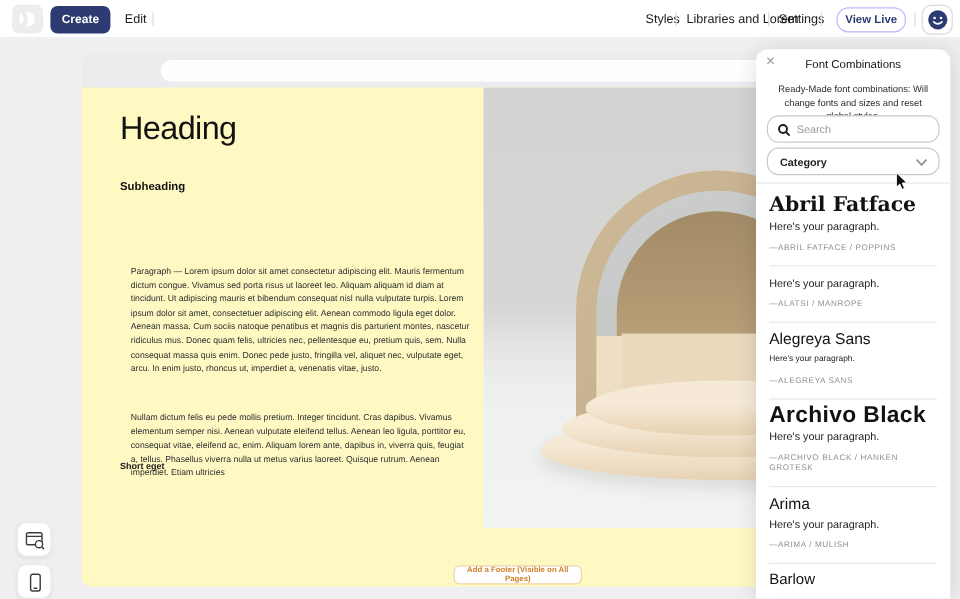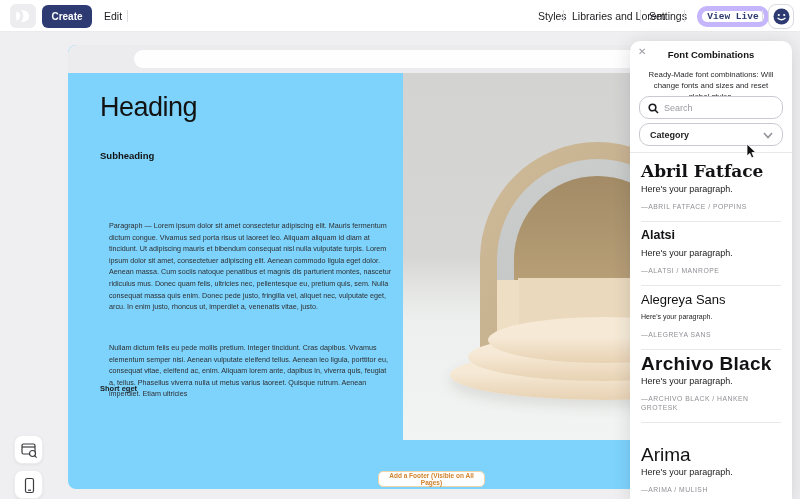--- a/index.html
+++ b/index.html
@@ -9,27 +9,27 @@
   #stage { position:relative; width:800px; height:499px; overflow:hidden; }
 
   
   #topbar { left:0; top:0; width:800px; height:32px; background:#fff; border-bottom:1px solid #ebebee; z-index:40; }
   .logo { left:10px; top:4px; width:26px; height:24px; background:#ededef; border-radius:6px; }
   .logo svg { position:absolute; left:5px; top:4px; }
   .btn-create { left:42px; top:5px; width:50px; height:23px; background:var(--accent-navy,#2d3b72); color:#fff;
     border:none; border-radius:6px; font-size:10px; font-weight:700; font-family:inherit; }
   .tb-link { top:0; height:32px; line-height:32px; font-size:10.5px; color:#1c1c20; font-weight:500; cursor:default; }
   .tb-sep { top:10px; width:1px; height:12px; background:#dcdce1; }
-  .btn-viewlive { left:697px; top:6px; width:72px; height:21px; background:#fff; color:var(--accent-navy,#2d3b72);
-    border:5px solid #c4b5fd; border-radius:10px; font-size:9.5px; font-weight:600; font-family:Liberation Mono, monospace; }
+  .btn-viewlive { left:697px; top:6px; width:58px; height:21px; background:#fff; color:var(--accent-navy,#2d3b72);
+    border:1px solid #c4b5fd; border-radius:10px; font-size:9.5px; font-weight:600; font-family:Liberation Sans, sans-serif; }
   .avatar-btn { left:768px; top:4px; width:26px; height:25px; background:#fff; border:1px solid #d9d9e0; border-radius:8px; }
   .avatar-btn svg { position:absolute; left:4px; top:3px; }
 
   
-  #canvas { left:68px; top:45px; width:704px; height:444px; background:#7dd3fc; border-radius:8px; z-index:1; overflow:hidden; }
+  #canvas { left:68px; top:45px; width:704px; height:444px; background:#fef9c3; border-radius:8px; z-index:1; overflow:hidden; }
   #titlebar { left:0; top:0; width:100%; height:28px; background:#ececee; border-radius:8px 8px 0 0; }
   #urlpill { left:66px; top:5px; right:14px; height:18px; background:#fefefe; border-radius:9px; }
   .heading { left:32px; top:47px; font-size:27px; font-weight:500; letter-spacing:-0.5px; color:#121212; }
   .subheading { left:32px; top:105px; font-size:9.5px; font-weight:700; color:#121212;text-align:center; }
   .para { left:41px; width:284px; font-size:7.2px; line-height:11.6px; color:#2e2e30;margin-top:48px; }
   .para1 { top:127px; }
   .para2 { top:249px; }
   .shorttext { left:32px; top:339px; font-size:7.5px; font-weight:600; color:#18181a; }
   .btn-footer { left:310px; top:426px; width:107px; height:16px; background:#fff; border:1px solid #f0d4ab;
     border-radius:5px; color:var(--accent-orange,#d0822c); font-size:6.5px; font-weight:600; font-family:inherit; }
@@ -54,41 +54,41 @@
   .tool-btn { left:14px; width:29px; height:29px; background:#fff; border:1px solid #ececef; border-radius:8px;
     box-shadow:0 1px 3px rgba(0,0,0,.06); z-index:45; }
   .tool-btn svg { position:absolute; left:6px; top:6px; }
   #tool-zoom { top:435px; }
   #tool-phone { top:470px; }
 
   
   #panel { left:630px; top:41px; width:162px; height:458px; background:#fff; border-radius:10px 10px 0 0;
     box-shadow:0 2px 18px rgba(25,25,50,.14); z-index:50; overflow:hidden; }
   .panel-close { left:8px; top:4px; font-size:10px; color:#9a9aa2; line-height:14px; cursor:default; }
-  .panel-title { left:0; top:8px; width:100%; text-align:center; font-size:9.5px; font-weight:700; color:#141416; }
+  .panel-title { left:0; top:8px; width:100%; text-align:center; font-size:9.5px; font-weight:400; color:#141416; }
   .panel-desc { left:13px; top:28px; width:136px; text-align:center; font-size:7.8px; line-height:11px; color:#2a2a2e; }
   .search-box { left:9px; top:55px; width:144px; height:23px; border:1px solid #c9c9d1; border-radius:10px; background:#fff; }
   .search-box svg { position:absolute; left:8px; top:6px; }
   .search-box input { position:absolute; left:24px; top:1px; width:112px; height:19px; border:none; outline:none;
     font-size:9px; font-family:inherit; color:#222; background:transparent; }
   .search-box input::placeholder { color:#9a9aa2; }
   .cat-box { left:9px; top:82px; width:144px; height:23px; border:1px solid #c9c9d1; border-radius:10px; background:#fff; }
   .cat-label { position:absolute; left:10px; top:6px; font-size:9px; font-weight:600; color:#222; }
   .cat-box svg { position:absolute; right:9px; top:8px; }
   #font-list { left:0; top:111px; width:162px; padding:5px 11px 0 11px; border-top:1px solid #e8e8ea; }
   .font-item { padding:5px 0 10px 0; border-bottom:1px solid #e8e8ea; cursor:default; }
   .fi-name { color:#121214; line-height:17px; }
   .fi-sample { margin-top:3px; font-size:9px; color:#1c1c1e; line-height:12px; }
   .fi-meta { margin-top:7px; font-size:6.8px; letter-spacing:.5px; color:#8f8f95; line-height:9px; }
   .fi-0 .fi-name { font-family:"DejaVu Serif",serif; font-weight:700; font-size:17px; }
   .fi-1 .fi-name { font-weight:700; font-size:12.5px; }
   .fi-2 .fi-name { font-weight:400; font-size:13px; }
   .fi-2 .fi-sample { font-size:7px; }
   .fi-3 .fi-name { font-weight:800; font-size:19px; letter-spacing:.3px; }
-  .fi-4 .fi-name { font-weight:400; font-size:19px;margin-top:18px; }
+  .fi-4 .fi-name { font-weight:400; font-size:13px; }
   .fi-5 .fi-name { font-weight:400; font-size:12.5px; }
 
   
   #cursor { left:746px; top:144px; z-index:99; }
 </style>
 </head>
 <body>
 
 <div id="stage">
 
@@ -182,21 +182,20 @@
     </div>
 
     <div id="font-list" class="abs">
     <div class="font-item fi-0">
       <div class="fi-name">Abril Fatface</div>
       <div class="fi-sample">Here's your paragraph.</div>
       <div class="fi-meta">—ABRIL FATFACE / POPPINS</div>
     </div>
 
     <div class="font-item fi-1">
-      <div class="fi-name">Alatsi</div>
       <div class="fi-sample">Here's your paragraph.</div>
       <div class="fi-meta">—ALATSI / MANROPE</div>
     </div>
 
     <div class="font-item fi-2">
       <div class="fi-name">Alegreya Sans</div>
       <div class="fi-sample">Here's your paragraph.</div>
       <div class="fi-meta">—ALEGREYA SANS</div>
     </div>
 

